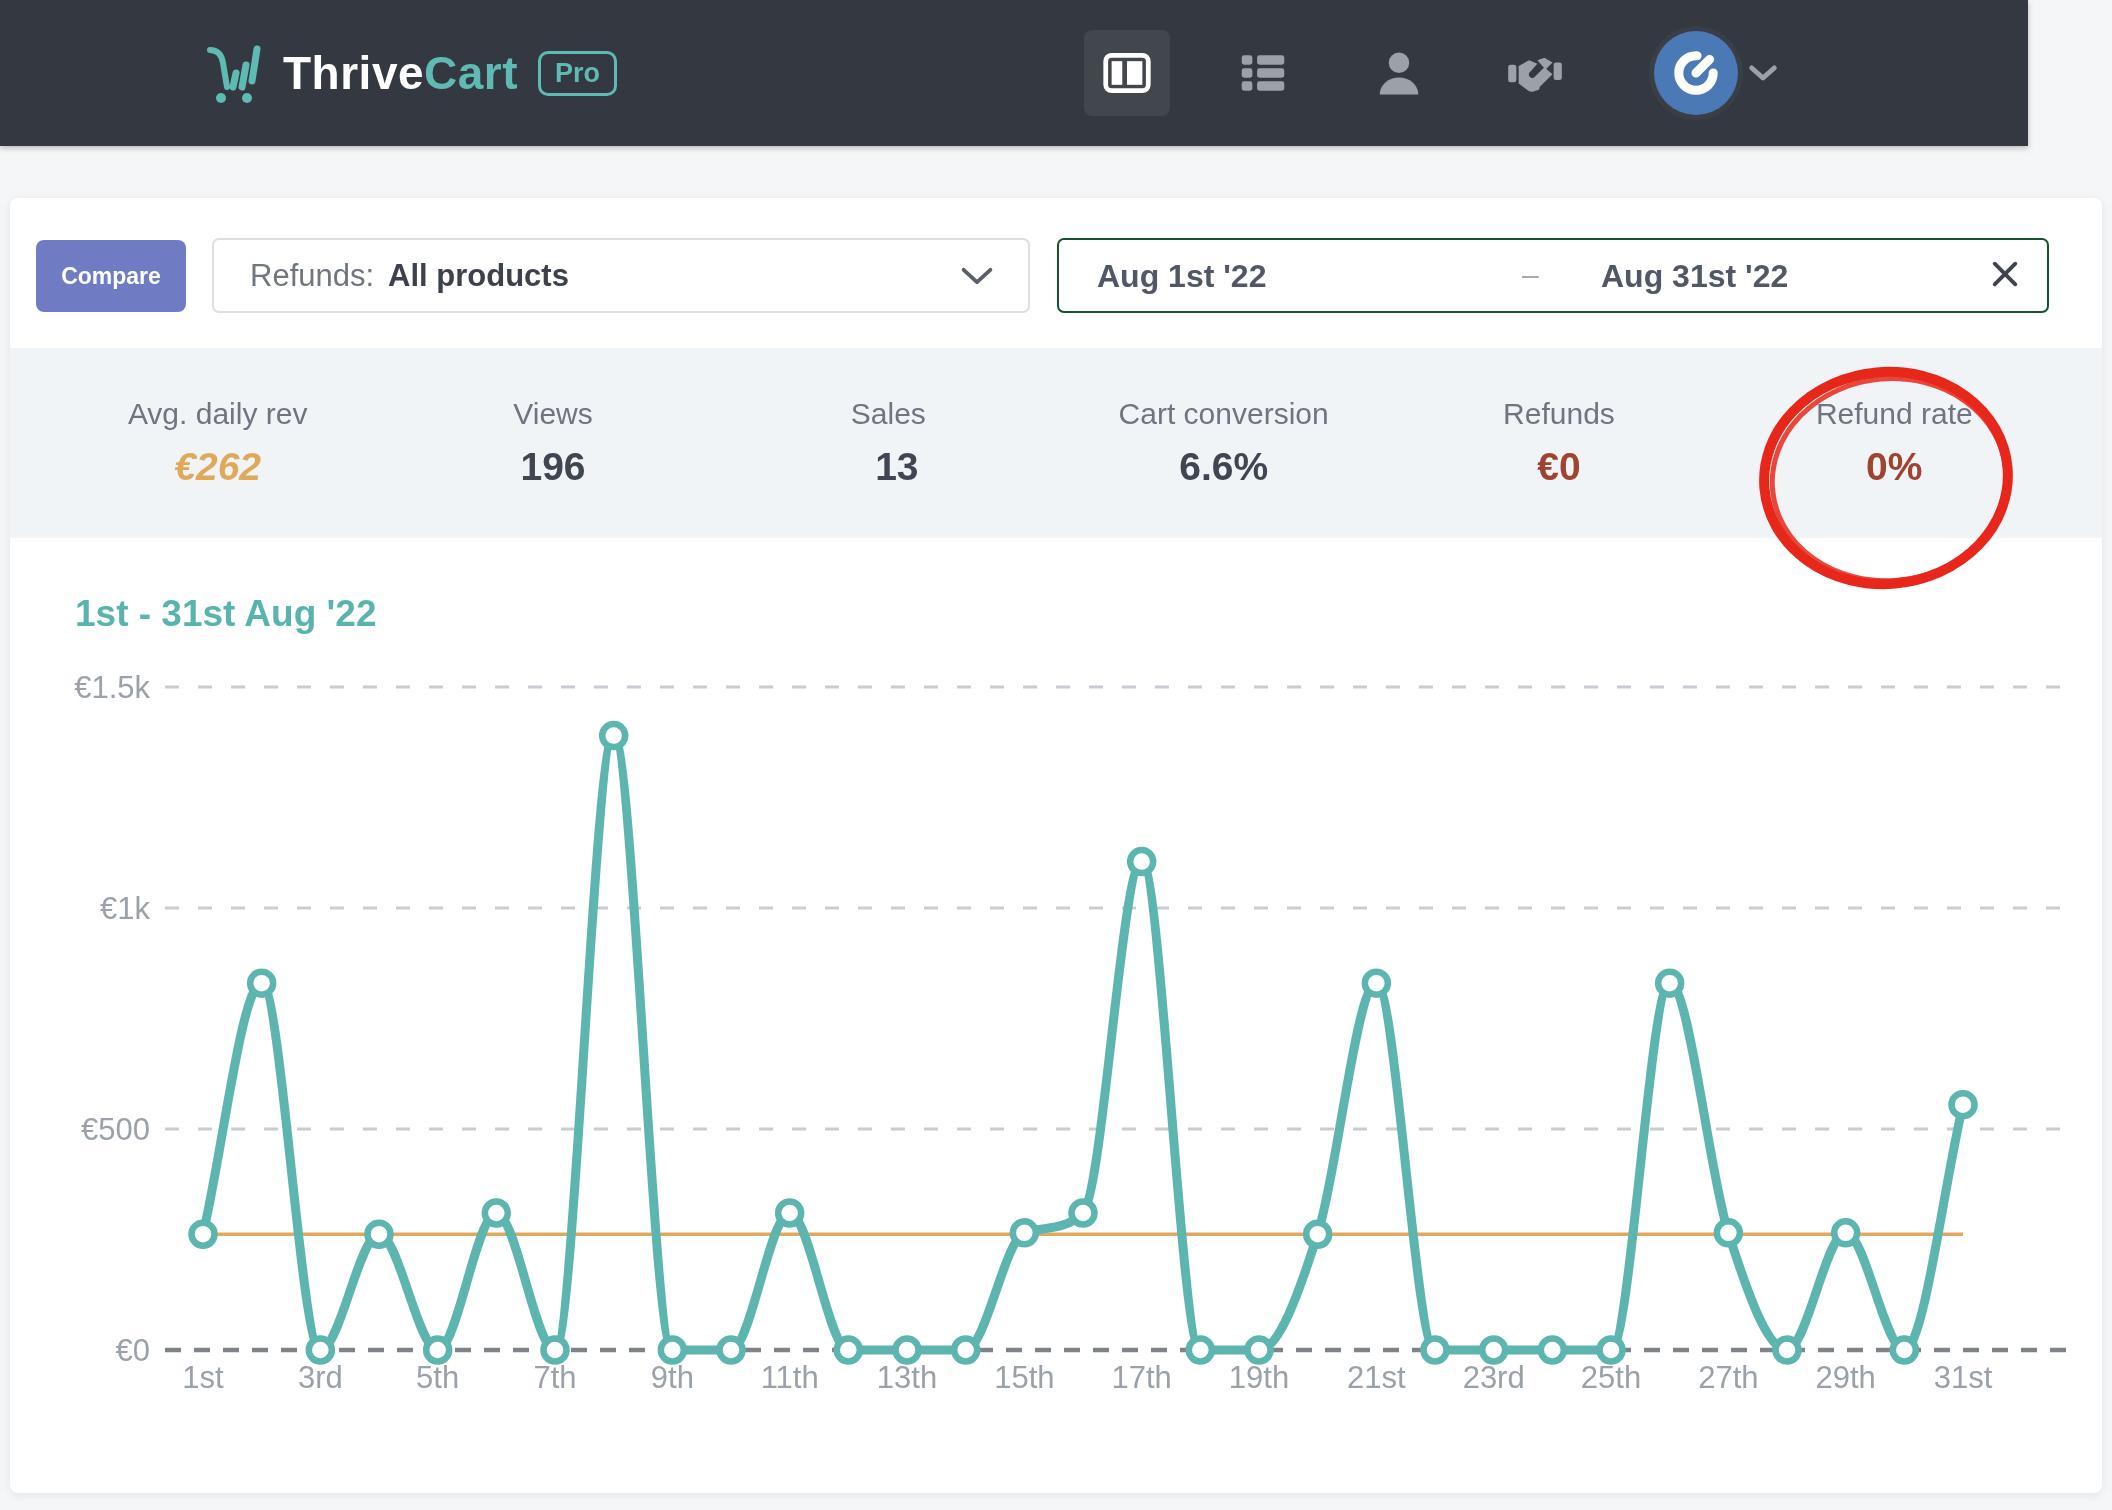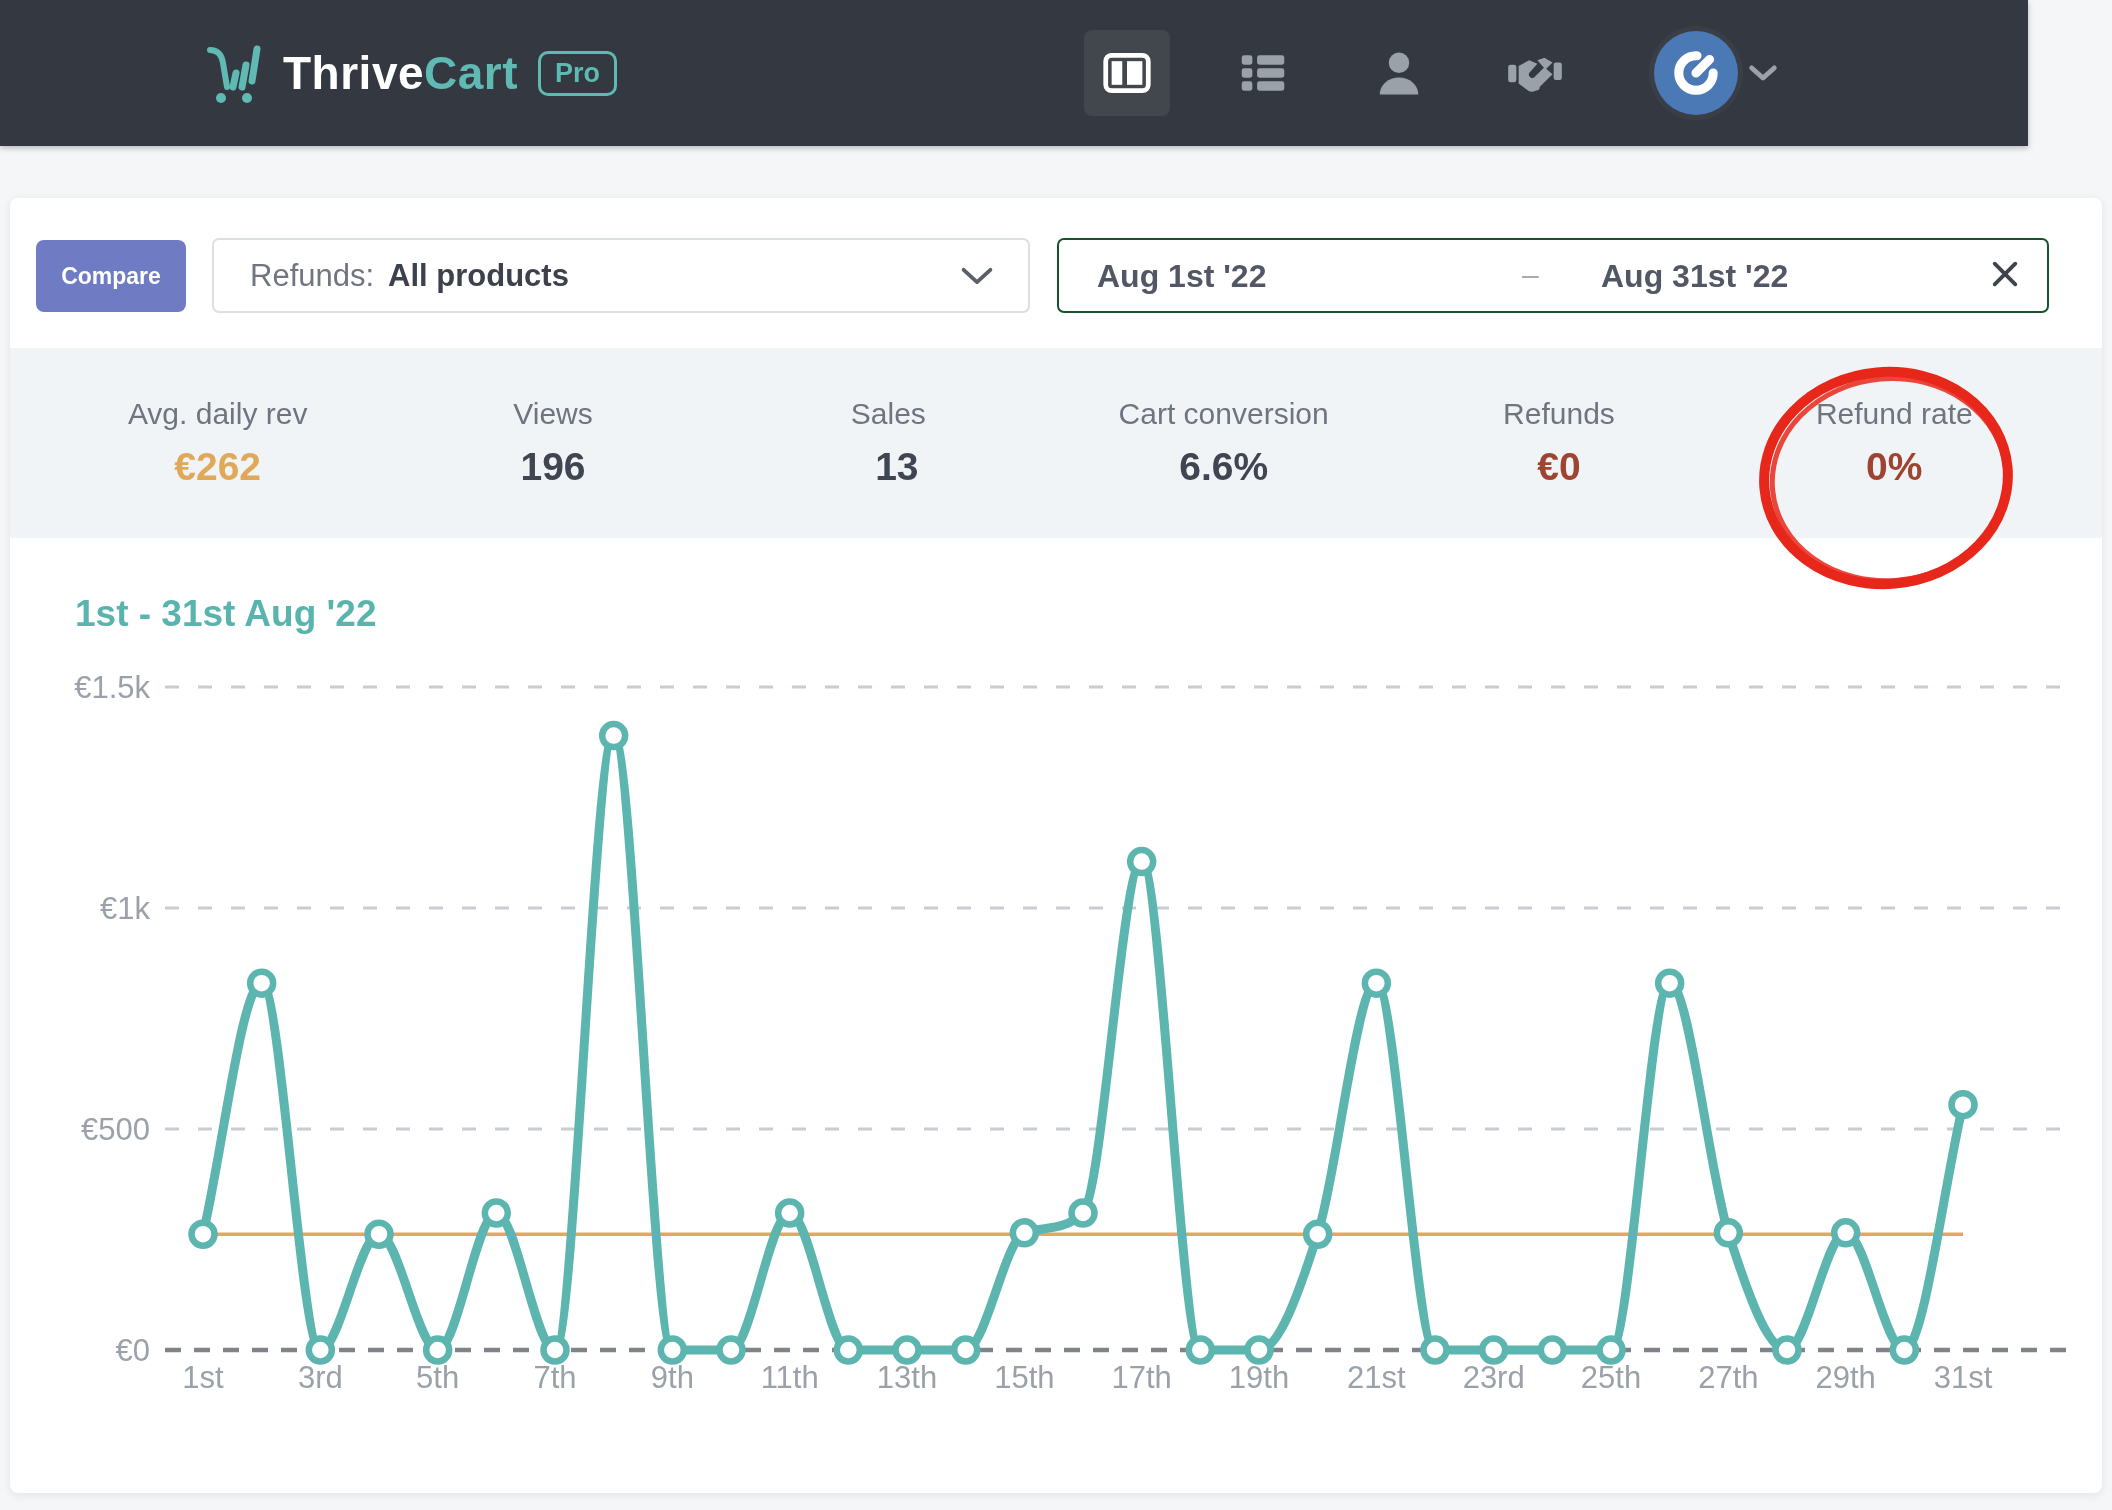--- a/index.html
+++ b/index.html
@@ -141,21 +141,21 @@
     <span class="date-to">Aug 31st '22</span>
     <svg class="date-clear" width="32" height="32" viewBox="0 0 28 28">
       <line x1="5" y1="5" x2="23" y2="23" stroke="#3f444e" stroke-width="3.4" stroke-linecap="round"></line>
       <line x1="23" y1="5" x2="5" y2="23" stroke="#3f444e" stroke-width="3.4" stroke-linecap="round"></line>
     </svg>
   </div>
 
   <div class="stats-row">
     <div class="stat-tile">
       <div class="stat-label">Avg. daily rev</div>
-      <div class="stat-value" style="color: rgb(223, 169, 89);">€262</div>
+      <div class="stat-value" style="color: rgb(223, 169, 89); font-style: italic;">€262</div>
     </div>
     <div class="stat-tile">
       <div class="stat-label">Views</div>
       <div class="stat-value" style="color: rgb(63, 69, 81);">196</div>
     </div>
     <div class="stat-tile">
       <div class="stat-label">Sales</div>
       <div class="stat-value" style="color: rgb(63, 69, 81); margin-left: 17px;">13</div>
     </div>
     <div class="stat-tile">

